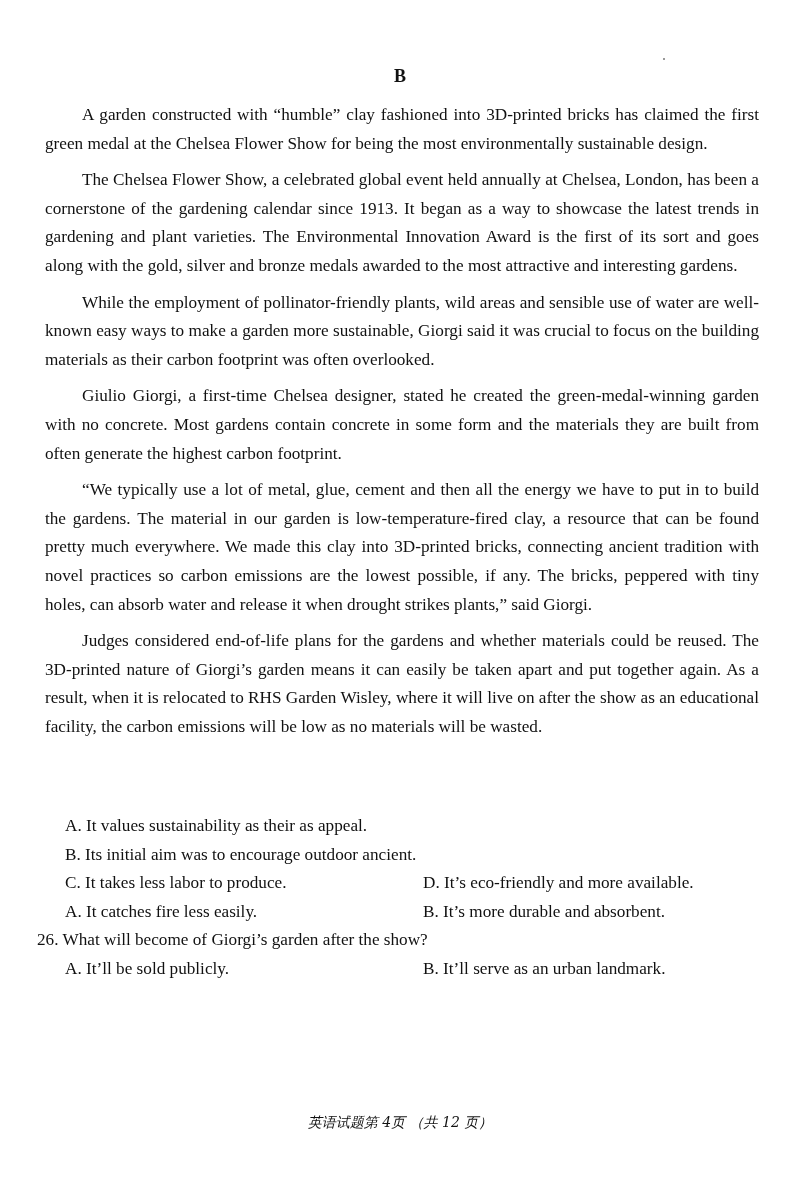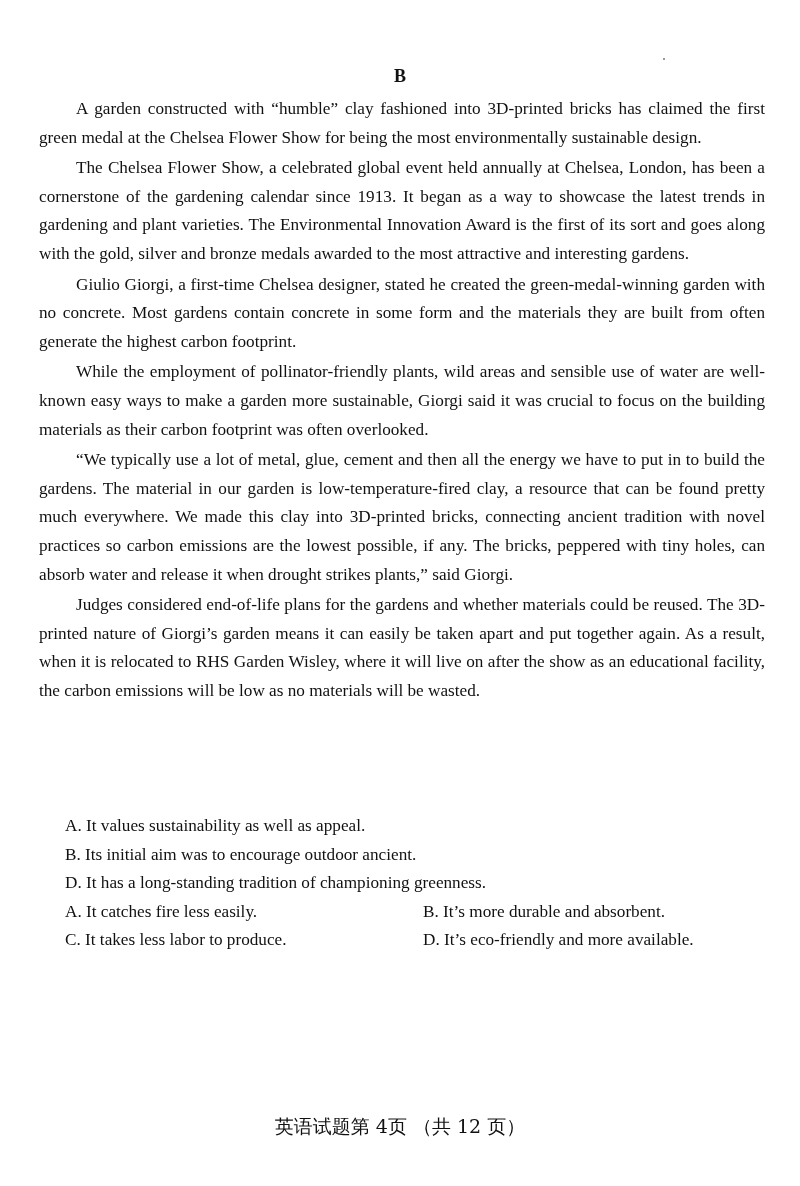--- a/index.html
+++ b/index.html
@@ -10,64 +10,70 @@
   }
   .page { position:absolute; left:0; top:0; width:800px; height:1186px; }
   .title {
     position:absolute; top:66px; left:0; width:800px; text-align:center;
     font-weight:bold; font-size:18px;
   }
   .passage {
     position:absolute; left:37px; top:93px; width:730px;
     line-height:28.6px; text-align:justify;
   }
-  .passage p { margin:2px; text-indent:37px; }
+  .passage p { margin:8px; text-indent:37px; }
   .questions {
     position:absolute; left:37px; top:812px; width:730px;
     line-height:28.6px;
   }
   .q { margin:0; }
   .opt { padding-left:28px; }
   .opt-row { display:flex; padding-left:28px; }
   .opt-row .half { width:358px; }
   .footer {
     position:absolute; top:1114px; left:0; width:800px; text-align:center;
-    font-size:19px; font-family:"DejaVu Serif", "Liberation Serif", serif;
+    font-size:14px; font-family:"DejaVu Serif", "Liberation Serif", serif;font-style:italic;
   }
   .dot { position:absolute; left:663px; top:58px; width:2px; height:2px; background:#999; }
 </style>
 </head>
 <body>
 
 <div class="page">
   <div class="dot"></div>
 
   <div class="title">B</div>
 
   <div class="passage">
     <p>A garden constructed with “humble” clay fashioned into 3D-printed bricks has claimed the first green medal at the Chelsea Flower Show for being the most environmentally sustainable design.</p>
     <p>The Chelsea Flower Show, a celebrated global event held annually at Chelsea, London, has been a cornerstone of the gardening calendar since 1913. It began as a way to showcase the latest trends in gardening and plant varieties. The Environmental Innovation Award is the first of its sort and goes along with the gold, silver and bronze medals awarded to the most attractive and interesting gardens.</p>
+    <p>While the employment of pollinator-friendly plants, wild areas and sensible use of water are well-known easy ways to make a garden more sustainable, Giorgi said it was crucial to focus on the building materials as their carbon footprint was often overlooked.</p>
     <p>Giulio Giorgi, a first-time Chelsea designer, stated he created the green-medal-winning garden with no concrete. Most gardens contain concrete in some form and the materials they are built from often generate the highest carbon footprint.</p>
-    <p>While the employment of pollinator-friendly plants, wild areas and sensible use of water are well-known easy ways to make a garden more sustainable, Giorgi said it was crucial to focus on the building materials as their carbon footprint was often overlooked.</p>
     <p>“We typically use a lot of metal, glue, cement and then all the energy we have to put in to build the gardens. The material in our garden is low-temperature-fired clay, a resource that can be found pretty much everywhere.  We made this clay into 3D-printed bricks, connecting ancient tradition with novel practices so carbon emissions are the lowest possible, if any. The bricks, peppered with tiny holes, can absorb water and release it when drought strikes plants,” said Giorgi.</p>
     <p>Judges considered end-of-life plans for the gardens and whether materials could be reused. The 3D-printed nature of Giorgi’s garden means it can easily be taken apart and put together again. As a result, when it is relocated to RHS Garden Wisley, where it will live on after the show as an educational facility, the carbon emissions will be low as no materials will be wasted.</p>
   </div>
 
   <div class="questions">
     <div>
-      <div class="opt">A. It values sustainability as well as appeal.</div>
+      <div class="opt">A. It values sustainability as their as appeal.</div>
       <div class="opt">B. Its initial aim was to encourage outdoor ancient.</div>
-      <div class="opt">D. It has a long-standing tradition of championing greenness.</div>
     </div>
     <div>
+      <div class="opt-row">
+        <span class="half">C. It takes less labor to produce.</span>
+        <span>D. It’s eco-friendly and more available.</span>
+      </div>
       <div class="opt-row">
         <span class="half">A. It catches fire less easily.</span>
         <span>B. It’s more durable and absorbent.</span>
       </div>
+    </div>
+    <div>
+      <div class="q">26. What will become of Giorgi’s garden after the show?</div>
       <div class="opt-row">
-        <span class="half">C. It takes less labor to produce.</span>
-        <span>D. It’s eco-friendly and more available.</span>
+        <span class="half">A. It’ll be sold publicly.</span>
+        <span>B. It’ll serve as an urban landmark.</span>
       </div>
     </div>
   </div>
 
   <div class="footer">英语试题第 4页  （共 12 页）</div>
 </div>
 
 </body></html>

